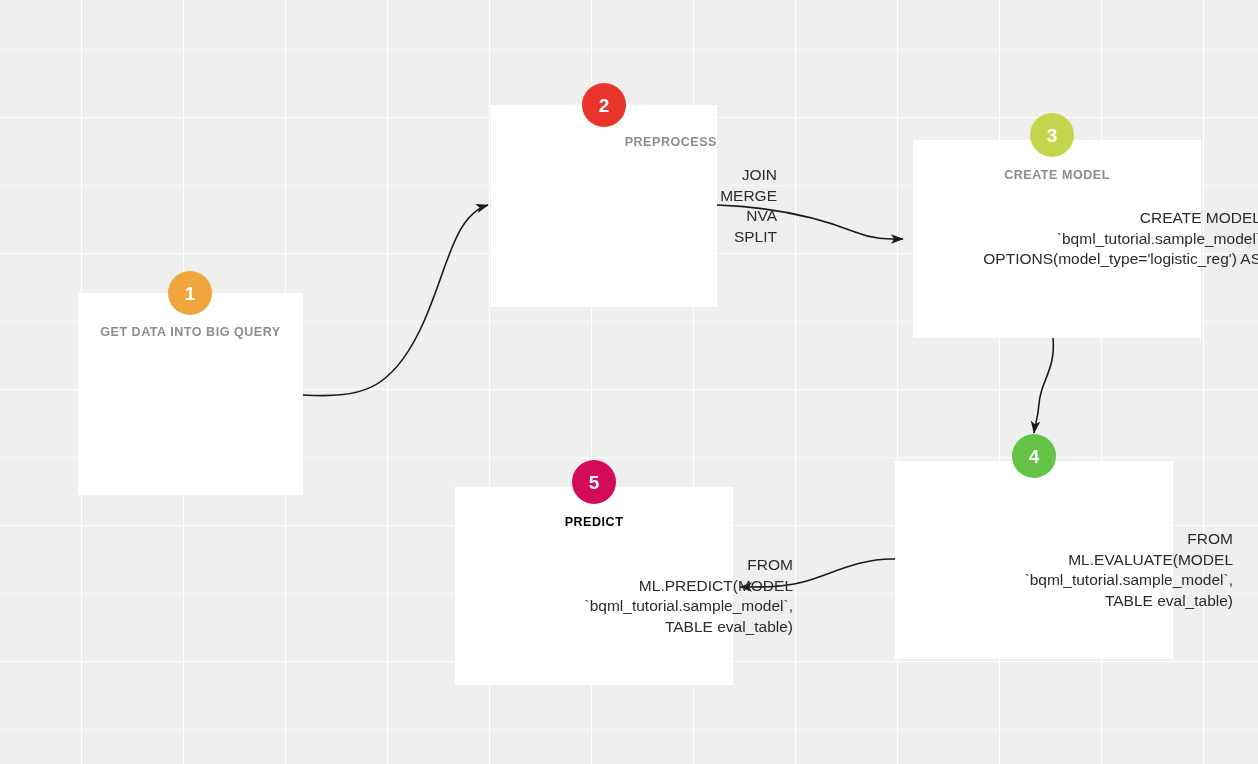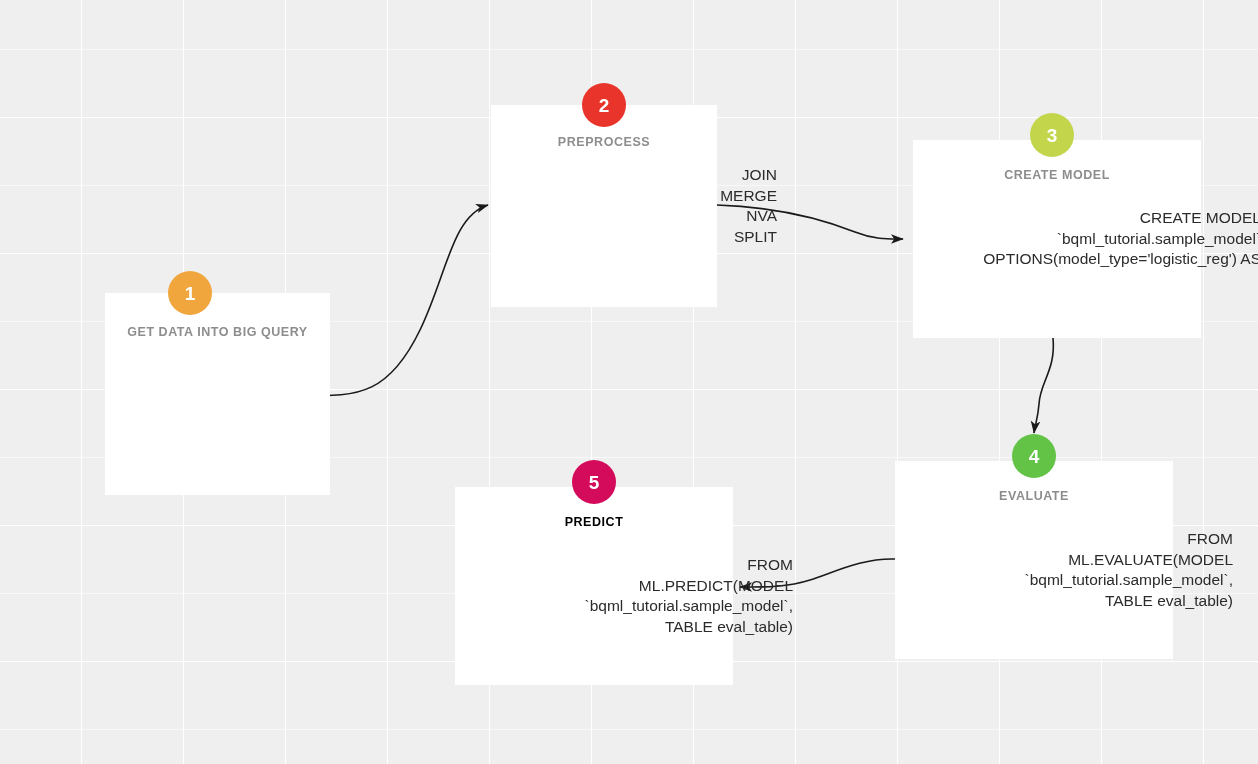--- a/index.html
+++ b/index.html
@@ -88,41 +88,40 @@
     </defs>
     <g id="edge-paths">
         <path d="M303,395 C360,398 390,392 420,330 C447,274 452,216 488,205" fill="none" stroke="#1a1a1a" stroke-width="1.6" marker-end="url(#arrowhead)"></path>
         <path d="M717,205 C775,207 820,218 855,232 C875,240 890,239 903,239" fill="none" stroke="#1a1a1a" stroke-width="1.6" marker-end="url(#arrowhead)"></path>
         <path d="M1053,338 C1056,370 1040,382 1039,404 C1038,418 1035,425 1034,433" fill="none" stroke="#1a1a1a" stroke-width="1.6" marker-end="url(#arrowhead)"></path>
         <path d="M895,559 C862,558 835,572 810,580 C785,588 760,587 740,587" fill="none" stroke="#1a1a1a" stroke-width="1.6" marker-end="url(#arrowhead)"></path>
       </g>
   </svg>
 
   <div id="nodes-layer">
-      <div class="node" style="left: 78px; top: 293px; width: 225px; height: 202px; background: rgb(255, 255, 255); margin-left: 27px;">
+      <div class="node" style="left: 78px; top: 293px; width: 225px; height: 202px; background: rgb(255, 255, 255);">
         <div class="node-title" style="top: 32px; color: rgb(141, 141, 141);">GET DATA INTO BIG QUERY</div>
       </div>
       <div class="badge" style="left: 168px; top: 271px; background: rgb(240, 166, 60);">1</div>
       <div class="node" style="left: 491px; top: 105px; width: 226px; height: 202px; background: rgb(255, 255, 255);">
-        <div class="node-title" style="top: 30px; color: rgb(141, 141, 141);">PREPROCESS</div>
+        <div class="node-title" style="top: 30px; color: rgb(141, 141, 141); text-align: right;">PREPROCESS</div>
         <div class="node-body" style="top: 60px; color: rgb(43, 43, 43);">JOIN
 MERGE
 NVA
 SPLIT</div>
       </div>
       <div class="badge" style="left: 582px; top: 83px; background: rgb(232, 52, 42);">2</div>
       <div class="node" style="left: 913px; top: 140px; width: 288px; height: 198px; background: rgb(255, 255, 255); padding-left: 32px;">
         <div class="node-title" style="top: 28px; color: rgb(141, 141, 141);">CREATE MODEL</div>
         <div class="node-body" style="top: 68px; color: rgb(43, 43, 43);">CREATE MODEL
 `bqml_tutorial.sample_model`
 OPTIONS(model_type='logistic_reg') AS</div>
       </div>
       <div class="badge" style="left: 1030px; top: 113px; background: rgb(195, 214, 75);">3</div>
       <div class="node" style="left: 895px; top: 461px; width: 278px; height: 198px; background: rgb(255, 255, 255);">
-        <div class="node-title" style="top: 28px; color: rgb(141, 141, 141);">EVALUATE</div>
         <div class="node-body" style="top: 68px; color: rgb(43, 43, 43);">FROM
 ML.EVALUATE(MODEL
 `bqml_tutorial.sample_model`,
 TABLE eval_table)</div>
       </div>
       <div class="badge" style="left: 1012px; top: 434px; background: rgb(99, 195, 71);">4</div>
       <div class="node" style="left: 455px; top: 487px; width: 278px; height: 198px; background: rgb(255, 255, 255);">
         <div class="node-title" style="top: 28px; color: #000000;">PREDICT</div>
         <div class="node-body" style="top: 68px; color: rgb(43, 43, 43);">FROM
 ML.PREDICT(MODEL

